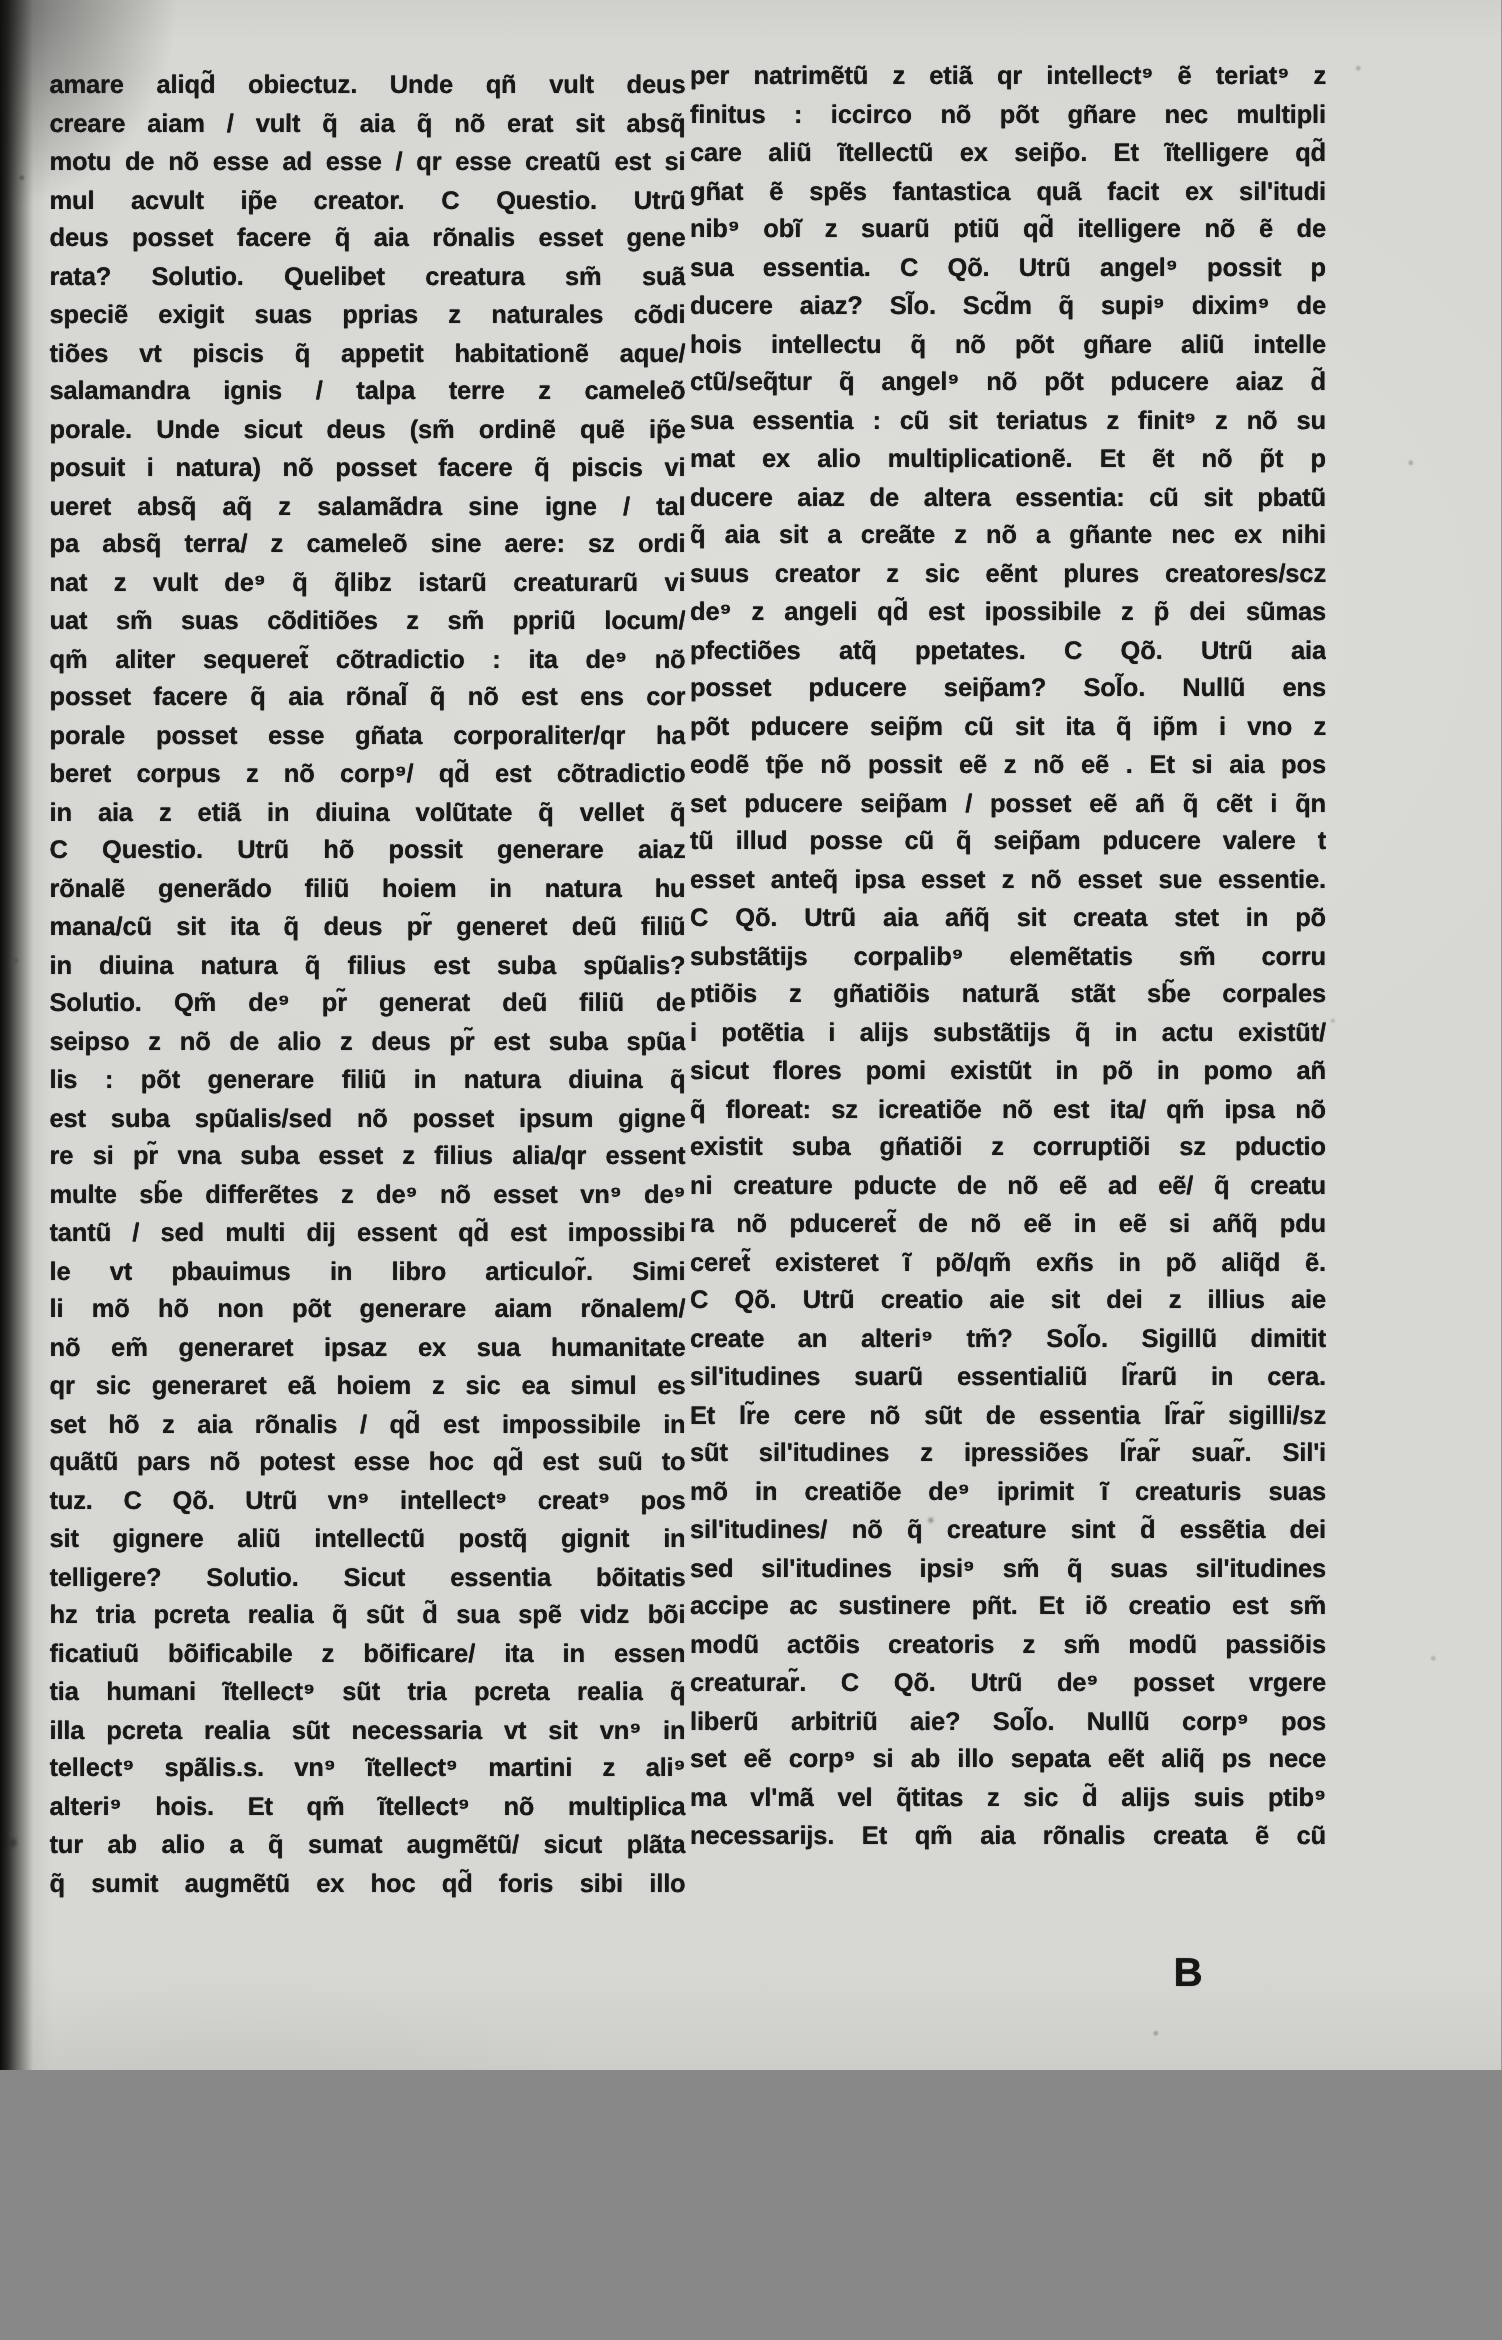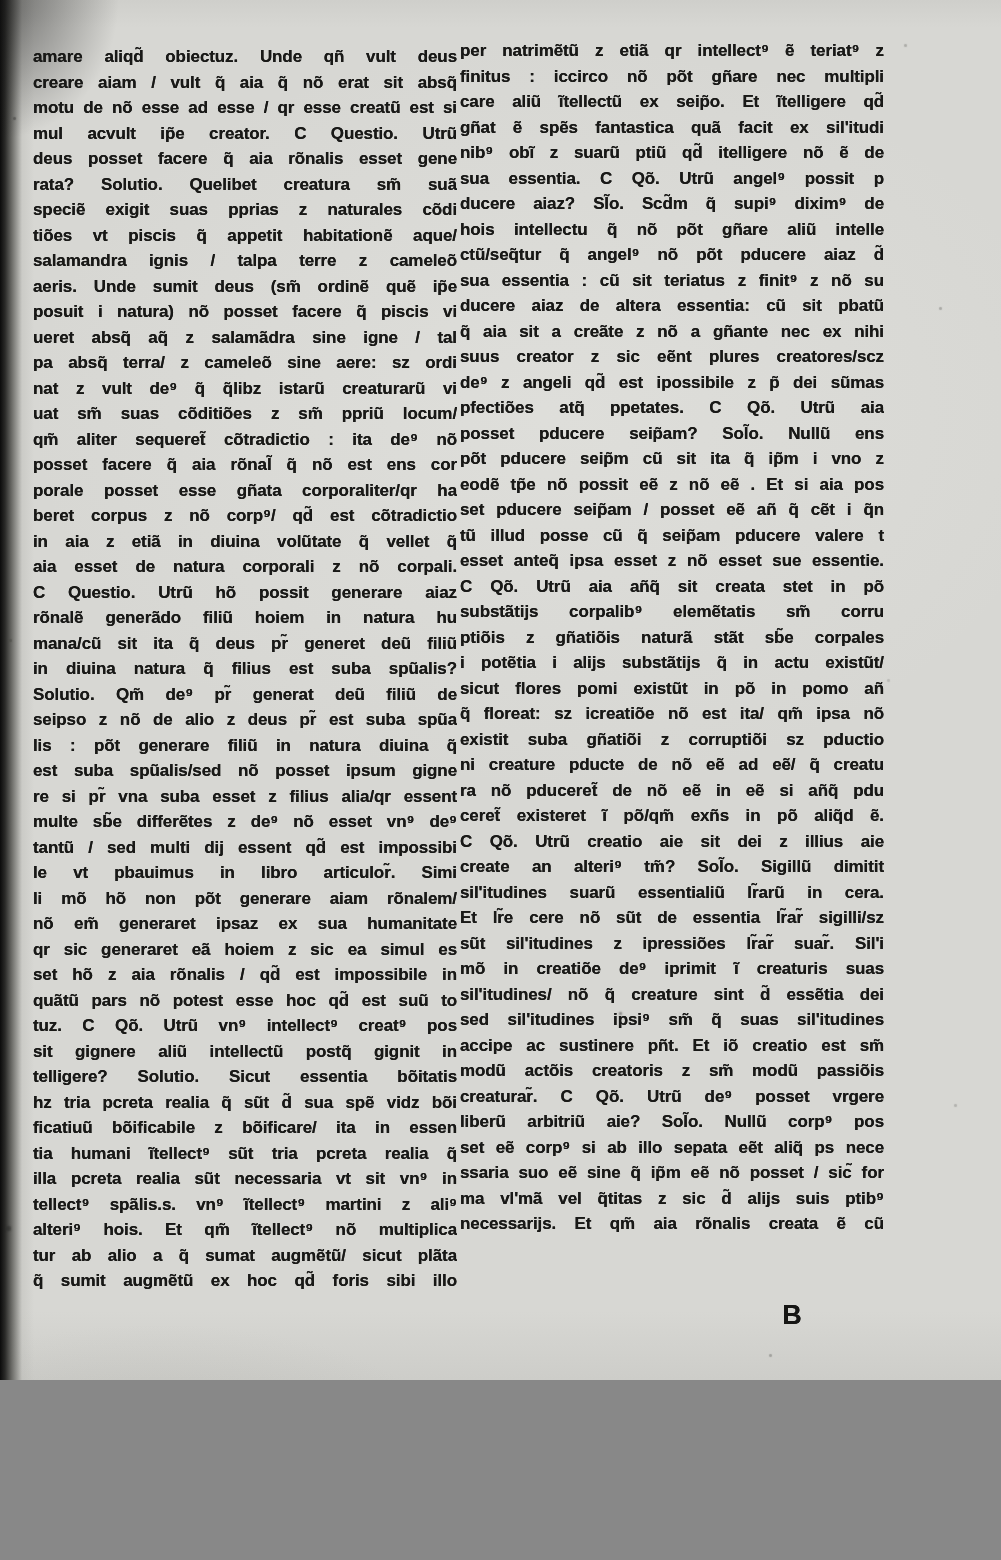--- a/index.html
+++ b/index.html
@@ -83,32 +83,31 @@
   <div class="col col-left">
       <div class="line">amare aliqd̃ obiectuz. Unde qñ vult deus</div>
       <div class="line">creare aiam / vult q̃ aia q̃ nõ erat sit absq̃</div>
       <div class="line">motu de nõ esse ad esse / qr esse creatũ est si</div>
       <div class="line">mul acvult ip̃e creator. C Questio. Utrũ</div>
       <div class="line">deus posset facere q̃ aia rõnalis esset gene</div>
       <div class="line">rata? Solutio. Quelibet creatura sm̃ suã</div>
       <div class="line">speciẽ exigit suas pprias z naturales cõdi</div>
       <div class="line">tiões vt piscis q̃ appetit habitationẽ aque/</div>
       <div class="line">salamandra ignis / talpa terre z cameleõ</div>
-      <div class="line">aeris. Unde sumit deus (sm̃ ordinẽ quẽ ip̃e</div>
+      <div class="line">porale. Unde sicut deus (sm̃ ordinẽ quẽ ip̃e</div>
       <div class="line">posuit i natura) nõ posset facere q̃ piscis vi</div>
       <div class="line">ueret absq̃ aq̃ z salamãdra sine igne / tal</div>
       <div class="line">pa absq̃ terra/ z cameleõ sine aere: sz ordi</div>
       <div class="line">nat z vult de⁹ q̃ q̃libz istarũ creaturarũ vi</div>
       <div class="line">uat sm̃ suas cõditiões z sm̃ ppriũ locum/</div>
       <div class="line">qm̃ aliter sequeret̃ cõtradictio : ita de⁹ nõ</div>
       <div class="line">posset facere q̃ aia rõnal̃ q̃ nõ est ens cor</div>
       <div class="line">porale posset esse gñata corporaliter/qr ha</div>
       <div class="line">beret corpus z nõ corp⁹/ qd̃ est cõtradictio</div>
       <div class="line">in aia z etiã in diuina volũtate q̃ vellet q̃</div>
-      <div class="line">aia esset de natura corporali z nõ corpali.</div>
       <div class="line">C Questio. Utrũ hõ possit generare aiaz</div>
       <div class="line">rõnalẽ generãdo filiũ hoiem in natura hu</div>
       <div class="line">mana/cũ sit ita q̃ deus pr̃ generet deũ filiũ</div>
       <div class="line">in diuina natura q̃ filius est suba spũalis?</div>
       <div class="line">Solutio. Qm̃ de⁹ pr̃ generat deũ filiũ de</div>
       <div class="line">seipso z nõ de alio z deus pr̃ est suba spũa</div>
       <div class="line">lis : põt generare filiũ in natura diuina q̃</div>
       <div class="line">est suba spũalis/sed nõ posset ipsum gigne</div>
       <div class="line">re si pr̃ vna suba esset z filius alia/qr essent</div>
       <div class="line">multe sb̃e differẽtes z de⁹ nõ esset vn⁹ de⁹</div>
@@ -136,20 +135,21 @@
       <div class="line">per natrimẽtũ z etiã qr intellect⁹ ẽ teriat⁹ z</div>
       <div class="line">finitus : iccirco nõ põt gñare nec multipli</div>
       <div class="line">care aliũ ĩtellectũ ex seip̃o. Et ĩtelligere qd̃</div>
       <div class="line">gñat ẽ spẽs fantastica quã facit ex sil'itudi</div>
       <div class="line">nib⁹ obĩ z suarũ ptiũ qd̃ itelligere nõ ẽ de</div>
       <div class="line">sua essentia. C Qõ. Utrũ angel⁹ possit p</div>
       <div class="line">ducere aiaz? Sl̃o. Scd̃m q̃ supi⁹ dixim⁹ de</div>
       <div class="line">hois intellectu q̃ nõ põt gñare aliũ intelle</div>
       <div class="line">ctũ/seq̃tur q̃ angel⁹ nõ põt pducere aiaz d̃</div>
       <div class="line">sua essentia : cũ sit teriatus z finit⁹ z nõ su</div>
+      <div class="line">mat ex alio multiplicationẽ. Et ẽt nõ p̃t p</div>
       <div class="line">ducere aiaz de altera essentia: cũ sit pbatũ</div>
       <div class="line">q̃ aia sit a creãte z nõ a gñante nec ex nihi</div>
       <div class="line">suus creator z sic eẽnt plures creatores/scz</div>
       <div class="line">de⁹ z angeli qd̃ est ipossibile z p̃ dei sũmas</div>
       <div class="line">pfectiões atq̃ ppetates. C Qõ. Utrũ aia</div>
       <div class="line">posset pducere seip̃am? Sol̃o. Nullũ ens</div>
       <div class="line">põt pducere seip̃m cũ sit ita q̃ ip̃m i vno z</div>
       <div class="line">eodẽ tp̃e nõ possit eẽ z nõ eẽ . Et si aia pos</div>
       <div class="line">set pducere seip̃am / posset eẽ añ q̃ cẽt i q̃n</div>
       <div class="line">tũ illud posse cũ q̃ seip̃am pducere valere t</div>
@@ -170,19 +170,18 @@
       <div class="line">Et lr̃e cere nõ sũt de essentia lr̃ar̃ sigilli/sz</div>
       <div class="line">sũt sil'itudines z ipressiões lr̃ar̃ suar̃. Sil'i</div>
       <div class="line">mõ in creatiõe de⁹ iprimit ĩ creaturis suas</div>
       <div class="line">sil'itudines/ nõ q̃ creature sint d̃ essẽtia dei</div>
       <div class="line">sed sil'itudines ipsi⁹ sm̃ q̃ suas sil'itudines</div>
       <div class="line">accipe ac sustinere pñt. Et iõ creatio est sm̃</div>
       <div class="line">modũ actõis creatoris z sm̃ modũ passiõis</div>
       <div class="line">creaturar̃. C Qõ. Utrũ de⁹ posset vrgere</div>
       <div class="line">liberũ arbitriũ aie? Sol̃o. Nullũ corp⁹ pos</div>
       <div class="line">set eẽ corp⁹ si ab illo sepata eẽt aliq̃ ps nece</div>
-      <div class="line">ssaria suo eẽ sine q̃ ip̃m eẽ nõ posset / sic̃ for</div>
       <div class="line">ma vl'mã vel q̃titas z sic d̃ alijs suis ptib⁹</div>
       <div class="line">necessarijs. Et qm̃ aia rõnalis creata ẽ cũ</div>
     </div>
 
   <div class="signature">B</div>
 </div>
 
 </body></html>

